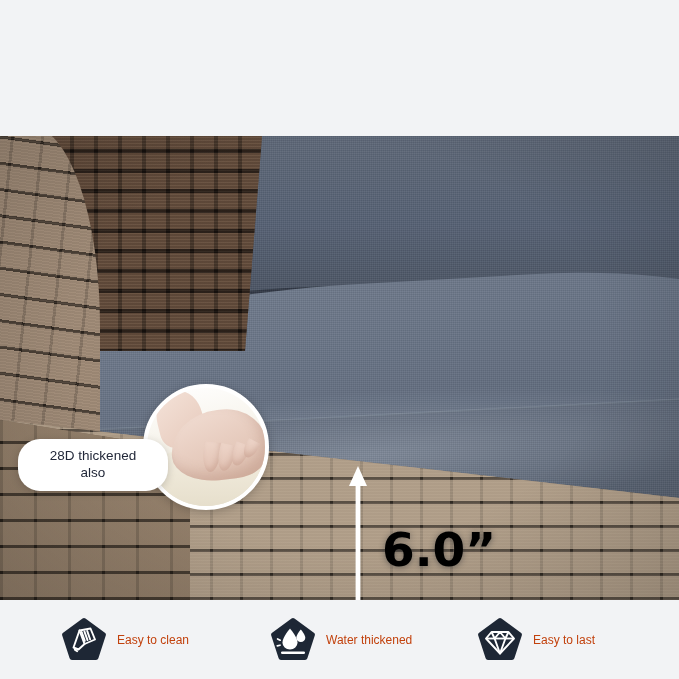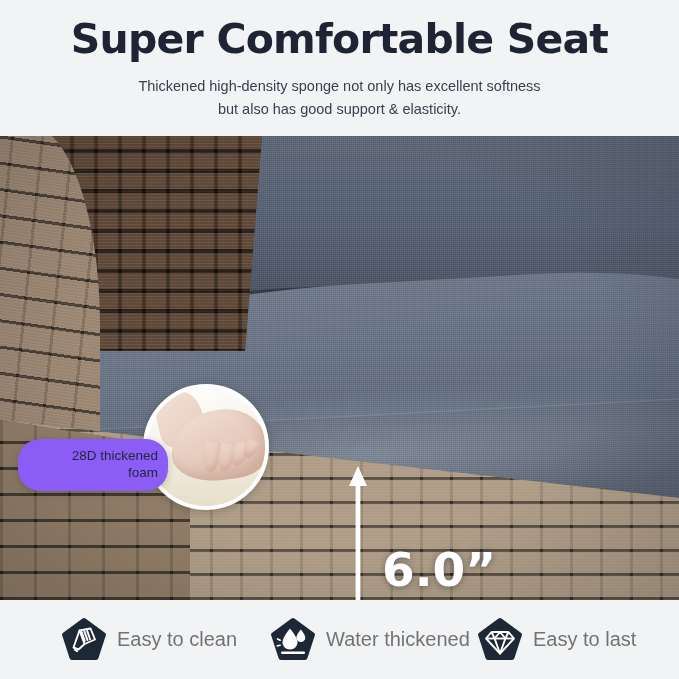--- a/index.html
+++ b/index.html
@@ -245,49 +245,48 @@
     border-radius: 40% 40% 30% 30% / 50% 50% 30% 30%;
     transform: rotate(-14deg);
   }
 
   
   .pill {
     position: absolute;
     left: 18px; top: 303px;
     width: 150px;
     padding: 9px 10px;
-    background: #8b5cf6;
+    background: #ffffff;
     border-radius: 22px;
     box-shadow: 0 2px 8px rgba(0,0,0,.18);
-    text-align: right;
+    text-align: center;
     font-family: "Liberation Sans", sans-serif;
     font-size: 13.5px;
     line-height: 1.25;
     color: #23293a;
     box-sizing: border-box;
   }
 
   
   .measure {
     position: absolute;
     left: 348px; top: 330px;
     width: 20px; height: 172px;
   }
   .measure svg { display: block; }
   .measure-label {
     position: absolute;
     left: 382px; top: 386px;
     font-family: "DejaVu Sans", sans-serif;
     font-size: 47px;
     font-weight: 700;
-    color: #ffffff;
+    color: #000000;
     letter-spacing: 0px;
     text-shadow: 0 1px 6px rgba(20,26,36,.45);
     white-space: nowrap;
-    margin-top: 20px;
   }
 
   
   .footer {
     position: absolute;
     left: 0; top: 600px;
     width: 679px;
     height: 79px;
     background: #f2f3f5;
     display: flex;
@@ -305,37 +304,30 @@
   .feature:nth-child(1) { padding-left: 62px; }
   .feature:nth-child(2) { padding-left: 8px; }
   .feature:nth-child(3) { padding-left: 6px; }
   .badge {
     width: 44px; height: 44px;
     flex: 0 0 44px;
   }
   .badge svg { display: block; }
   .feature-label {
     font-family: "Liberation Sans", sans-serif;
-    font-size: 20px;
-    color: #737373;
+    font-size: 12px;
+    color: #c2410c;
     white-space: nowrap;
   }
 </style>
 </head>
 <body>
 
 <div id="page">
 
-  <div class="header">
-    <h1 class="title">Super Comfortable Seat</h1>
-    <p class="subtitle">
-      <span>Thickened high-density sponge not only has excellent softness</span>
-      <span class="l2">but also has good support &amp; elasticity.</span>
-    </p>
-  </div>
 
   <div class="photo">
 
     <div class="backrest"></div>
     <div class="backrest-curve"></div>
     <div class="seat-top"></div>
     <div class="seat-seam"></div>
     <div class="seat-face"></div>
     <div class="seat-sheen"></div>
     <div class="fabric-tex"></div>
@@ -352,21 +344,21 @@
       <div class="wrist"></div>
       <div class="hand"></div>
       <div class="finger f1"></div>
       <div class="finger f2"></div>
       <div class="finger f3"></div>
       <div class="finger f4"></div>
     </div>
 
     <div class="pill">
       <span>28D thickened</span><br>
-      <span>foam</span>
+      <span>also</span>
     </div>
 
     <div class="measure">
       <svg width="20" height="172" viewBox="0 0 20 172" aria-hidden="true">
         <polygon points="10,0 19,20 1,20" fill="#ffffff"></polygon>
         <rect x="7.6" y="16" width="4.8" height="140" fill="#ffffff"></rect>
         <polygon points="10,172 19,152 1,152" fill="#ffffff"></polygon>
       </svg>
     </div>
     <div class="measure-label">6.0”</div>

